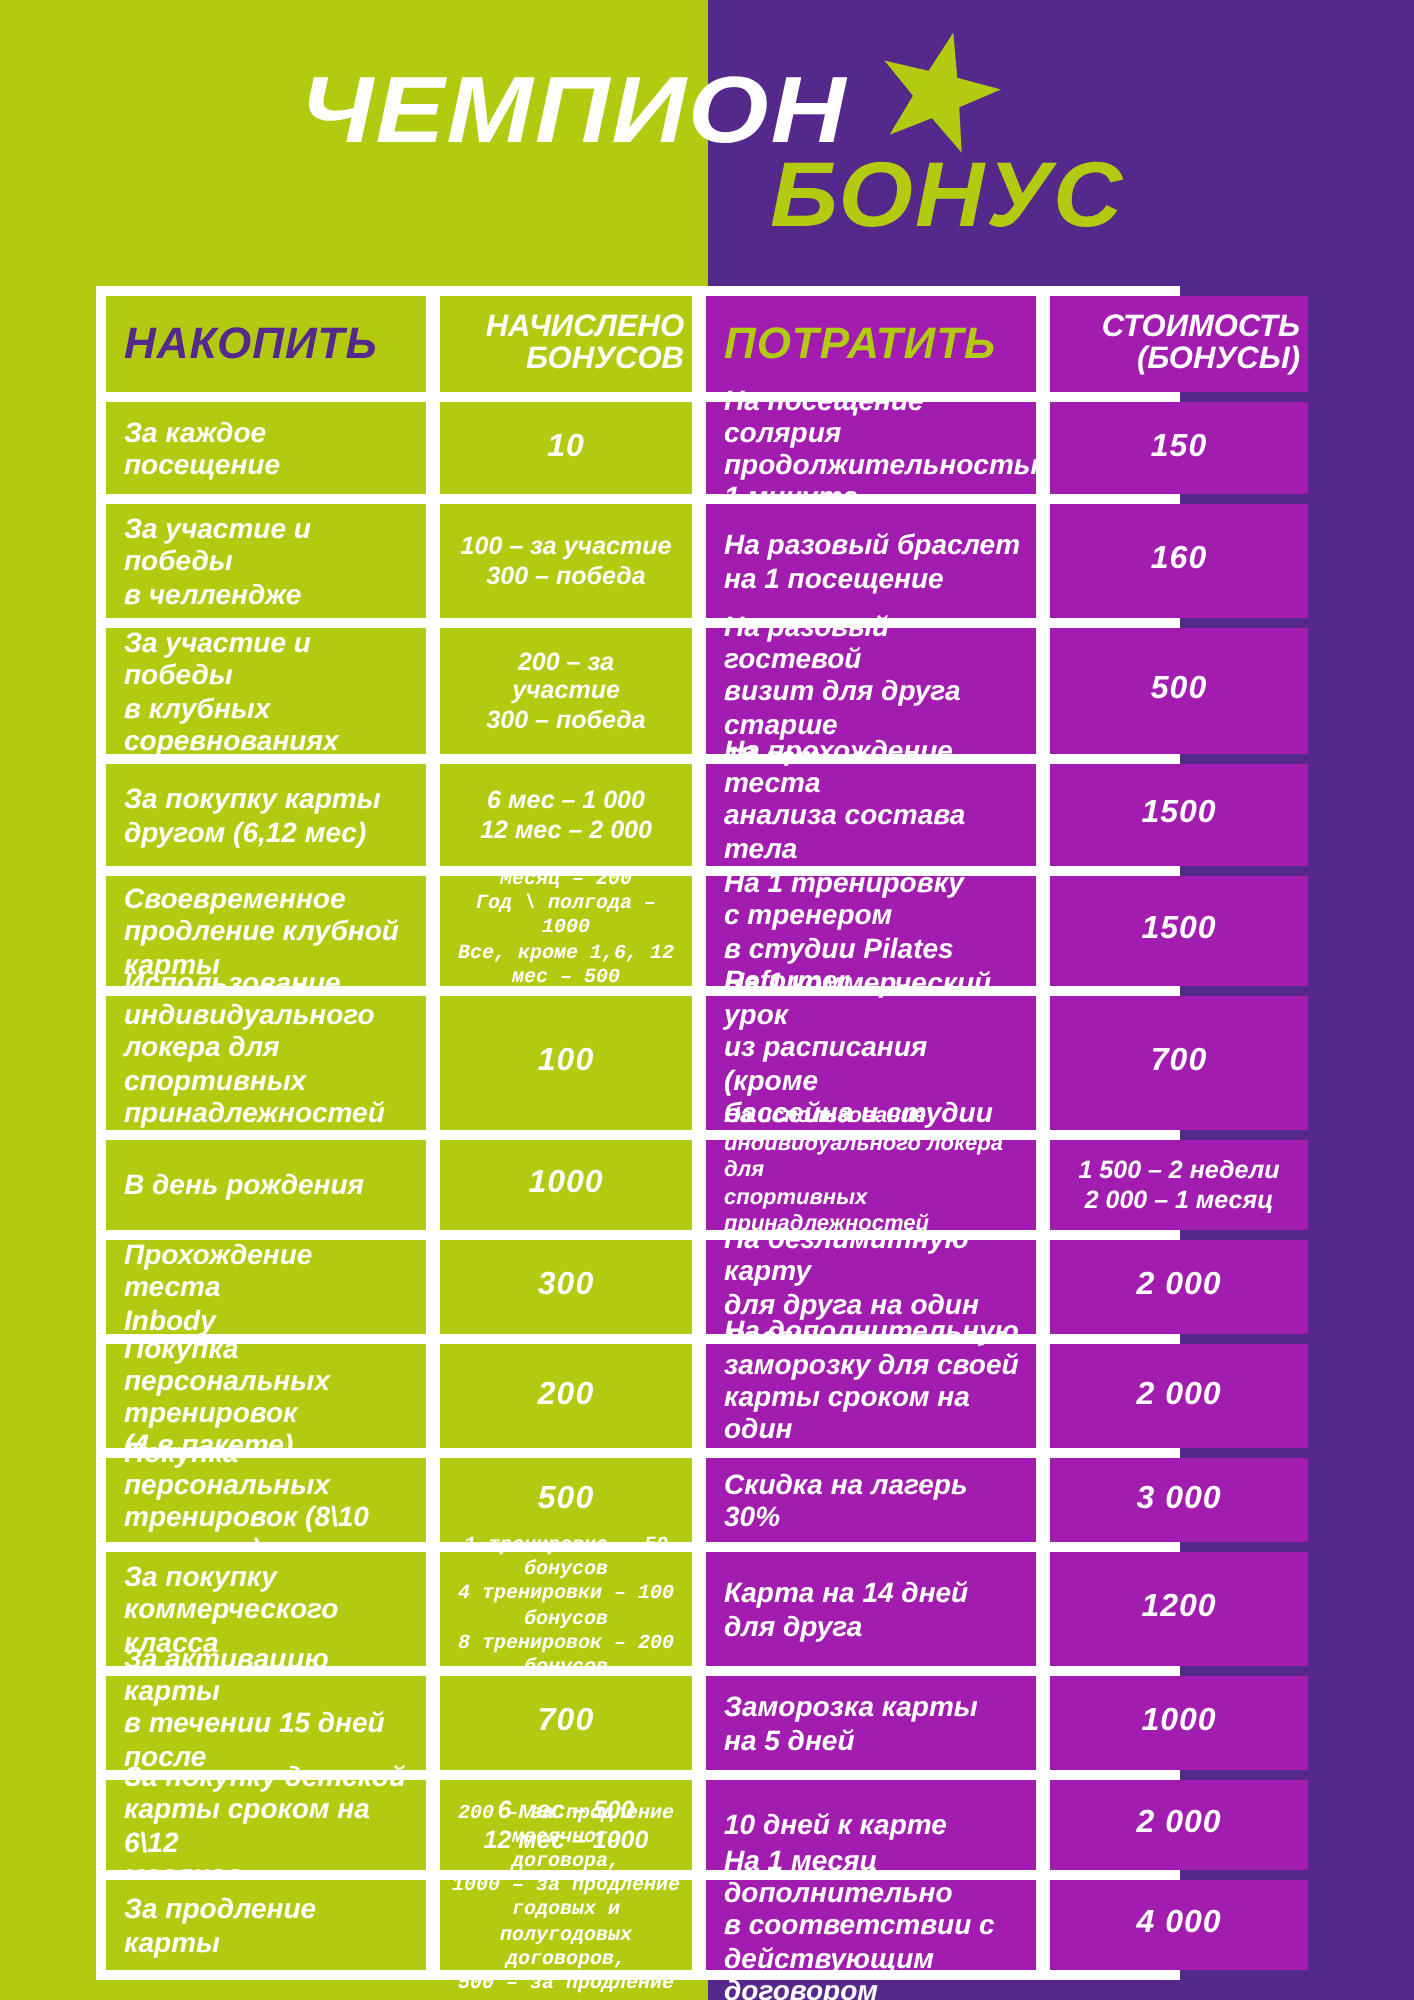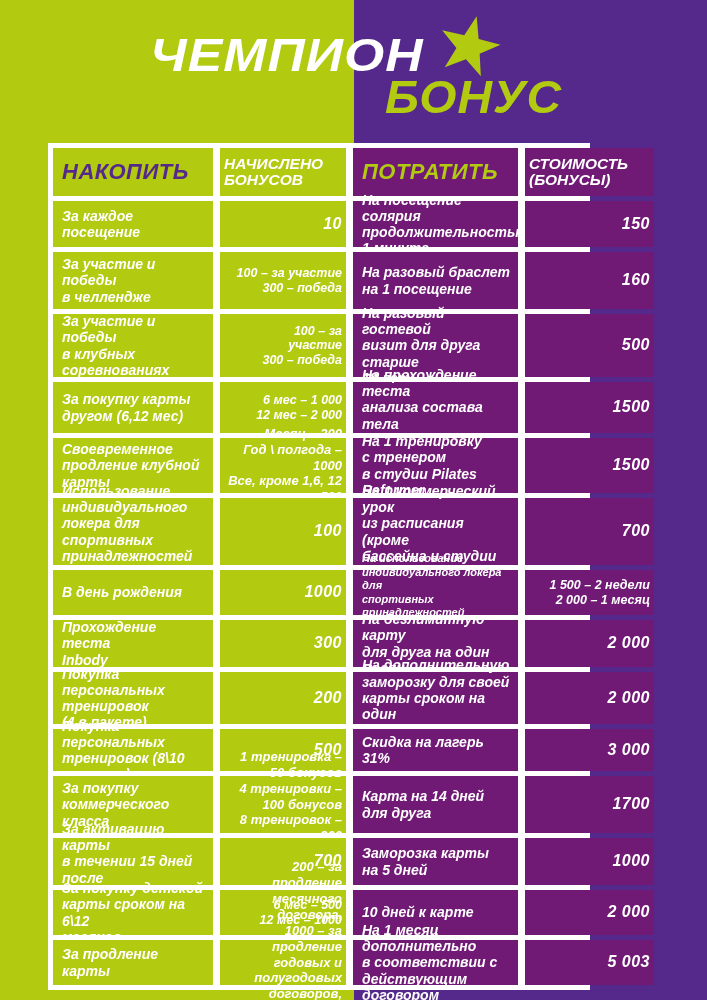--- a/index.html
+++ b/index.html
@@ -42,30 +42,30 @@
   }
   .row { display:contents; }
   .cell {
     display:flex; flex-direction:column; justify-content:center;
     box-sizing:border-box;
     color:#ffffff; font-weight:bold; font-style:italic;
     font-size:14px; line-height:1.16;
     white-space:pre-line;
   }
   .cg { background:#b2ca10; }
-  .cp { background:#701a75; }
+  .cp { background:#a21caf; }
   .c1, .c3 { text-align:left;  padding:2px 5px 2px 9px; }
-  .c2, .c4 { text-align:right; padding:2px 4px; }
+  .c2, .c4 { text-align:center; padding:2px 4px; }
   .num  { font-size:16px; letter-spacing:0.5px; }
-  .small  { font-size:13px;  line-height:1.22; }
+  .small  { font-size:10px;  line-height:1.22;font-family:Liberation Mono, monospace; }
   .small3 { font-size:11px;  line-height:1.22; }
   .mid  { font-size:12.5px; }
   .hdr1 { color:#55298b; font-size:22px; line-height:1; letter-spacing:0.5px; }
   .hdr3 { color:#b2ca10; font-size:22px; line-height:1; letter-spacing:0.5px; }
-  .hdr2, .hdr4 { font-size:15.5px; line-height:1.05; text-align:left; }
+  .hdr2, .hdr4 { font-size:15.5px; line-height:1.05; text-align:right; }
 </style>
 </head>
 <body>
 
 <div class="bg-left"></div>
 <div class="bg-right"></div>
 
 <div class="logo-champion">ЧЕМПИОН</div>
 <div class="logo-star">
   <svg width="66" height="66" viewBox="0 0 100 100">
@@ -101,21 +101,21 @@
 300 – победа</div>
     <div class="cell cp c3">На разовый браслет
 на 1 посещение</div>
     <div class="cell cp c4 num">160</div>
   </div>
 
   <div class="row">
     <div class="cell cg c1">За участие и победы
 в клубных
 соревнованиях</div>
-    <div class="cell cg c2 mid">100 – за
+    <div class="cell cg c2 mid">200 – за
 участие
 300 – победа</div>
     <div class="cell cp c3">На разовый гостевой
 визит для друга старше
 18 лет</div>
     <div class="cell cp c4 num">500</div>
   </div>
 
   <div class="row">
     <div class="cell cg c1">За покупку карты
@@ -185,34 +185,34 @@
 карты сроком на один
 месяц</div>
     <div class="cell cp c4 num">2 000</div>
   </div>
 
   <div class="row">
     <div class="cell cg c1">Покупка персональных
 тренировок (8\10
 в пакете)</div>
     <div class="cell cg c2 num">500</div>
-    <div class="cell cp c3">Скидка на лагерь 31%</div>
+    <div class="cell cp c3">Скидка на лагерь 30%</div>
     <div class="cell cp c4 num">3 000</div>
   </div>
 
   <div class="row">
     <div class="cell cg c1">За покупку
 коммерческого класса</div>
     <div class="cell cg c2 small">1 тренировка – 50 бонусов
 4 тренировки – 100 бонусов
 8 тренировок – 200
 бонусов</div>
     <div class="cell cp c3">Карта на 14 дней
 для друга</div>
-    <div class="cell cp c4 num">1700</div>
+    <div class="cell cp c4 num">1200</div>
   </div>
 
   <div class="row">
     <div class="cell cg c1">За активацию карты
 в течении 15 дней после
 покупки</div>
     <div class="cell cg c2 num">700</div>
     <div class="cell cp c3">Заморозка карты
 на 5 дней</div>
     <div class="cell cp c4 num">1000</div>
@@ -232,16 +232,16 @@
     <div class="cell cg c1">За продление карты</div>
     <div class="cell cg c2 small">200 – за продление месячного
 договора,
 1000 – за продление годовых и
 полугодовых договоров,
 500 – за продление остальных
 тарифов</div>
     <div class="cell cp c3">На 1 месяц дополнительно
 в соответствии с
 действующим договором</div>
-    <div class="cell cp c4 num">5 003</div>
+    <div class="cell cp c4 num">4 000</div>
   </div>
 
 </div>
 
 </body></html>

